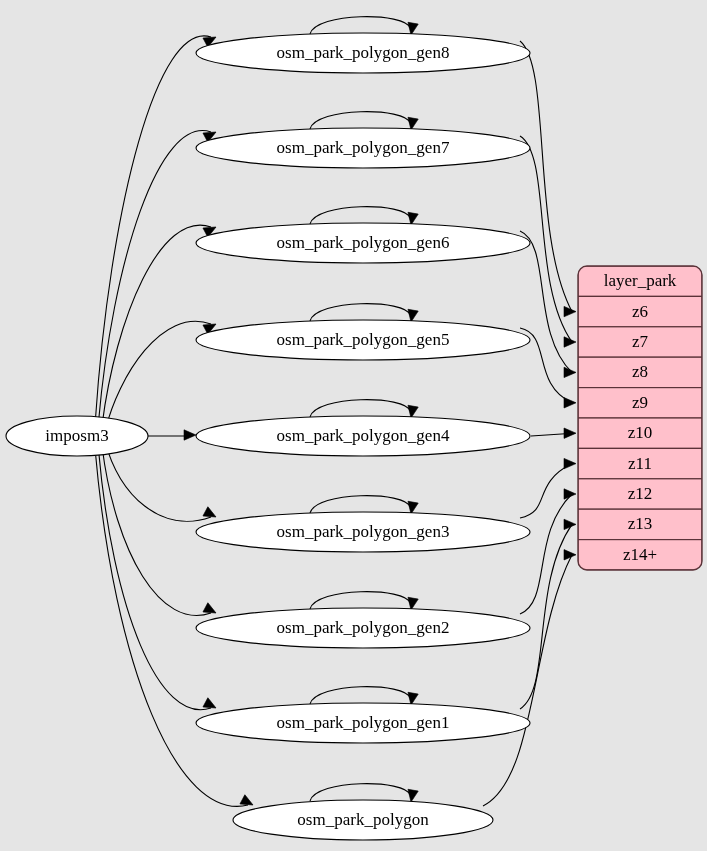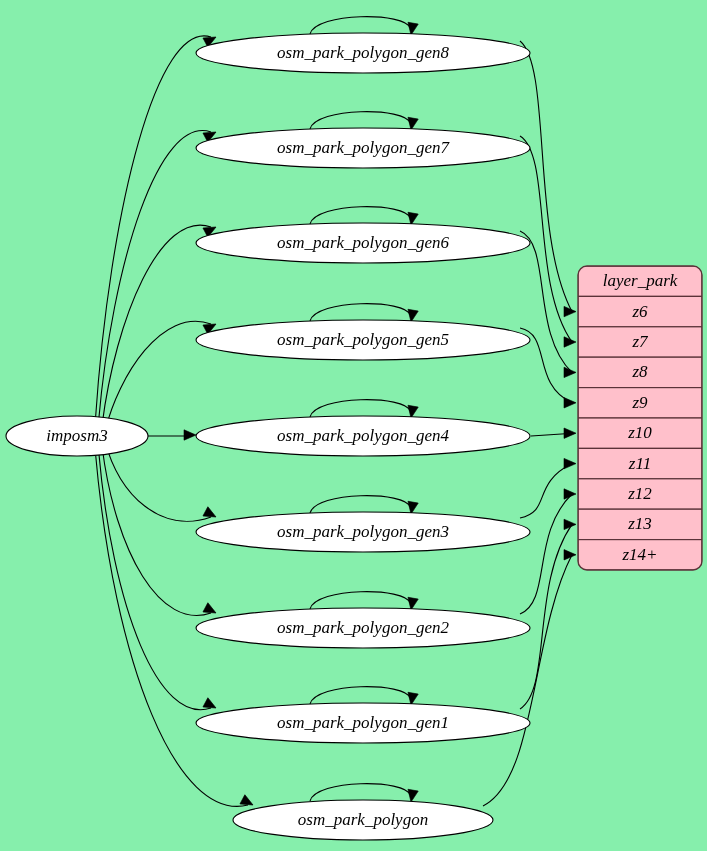--- a/index.html
+++ b/index.html
@@ -4,24 +4,23 @@
 <style>
   html, body {
     margin: 0;
     padding: 0;
     background: #ffffff;
   }
   #canvas {
     position: relative;
     width: 707px;
     height: 851px;
-    background: #86efac;
+    background: #e5e5e5;
     font-family: "Liberation Serif", "DejaVu Serif", serif;
     overflow: hidden;
-    font-style: italic;
   }
   svg#graph {
     position: absolute;
     top: 0; left: 0;
     width: 707px;
     height: 851px;
   }
   .node-ellipse {
     fill: #ffffff;
     stroke: #000000;

